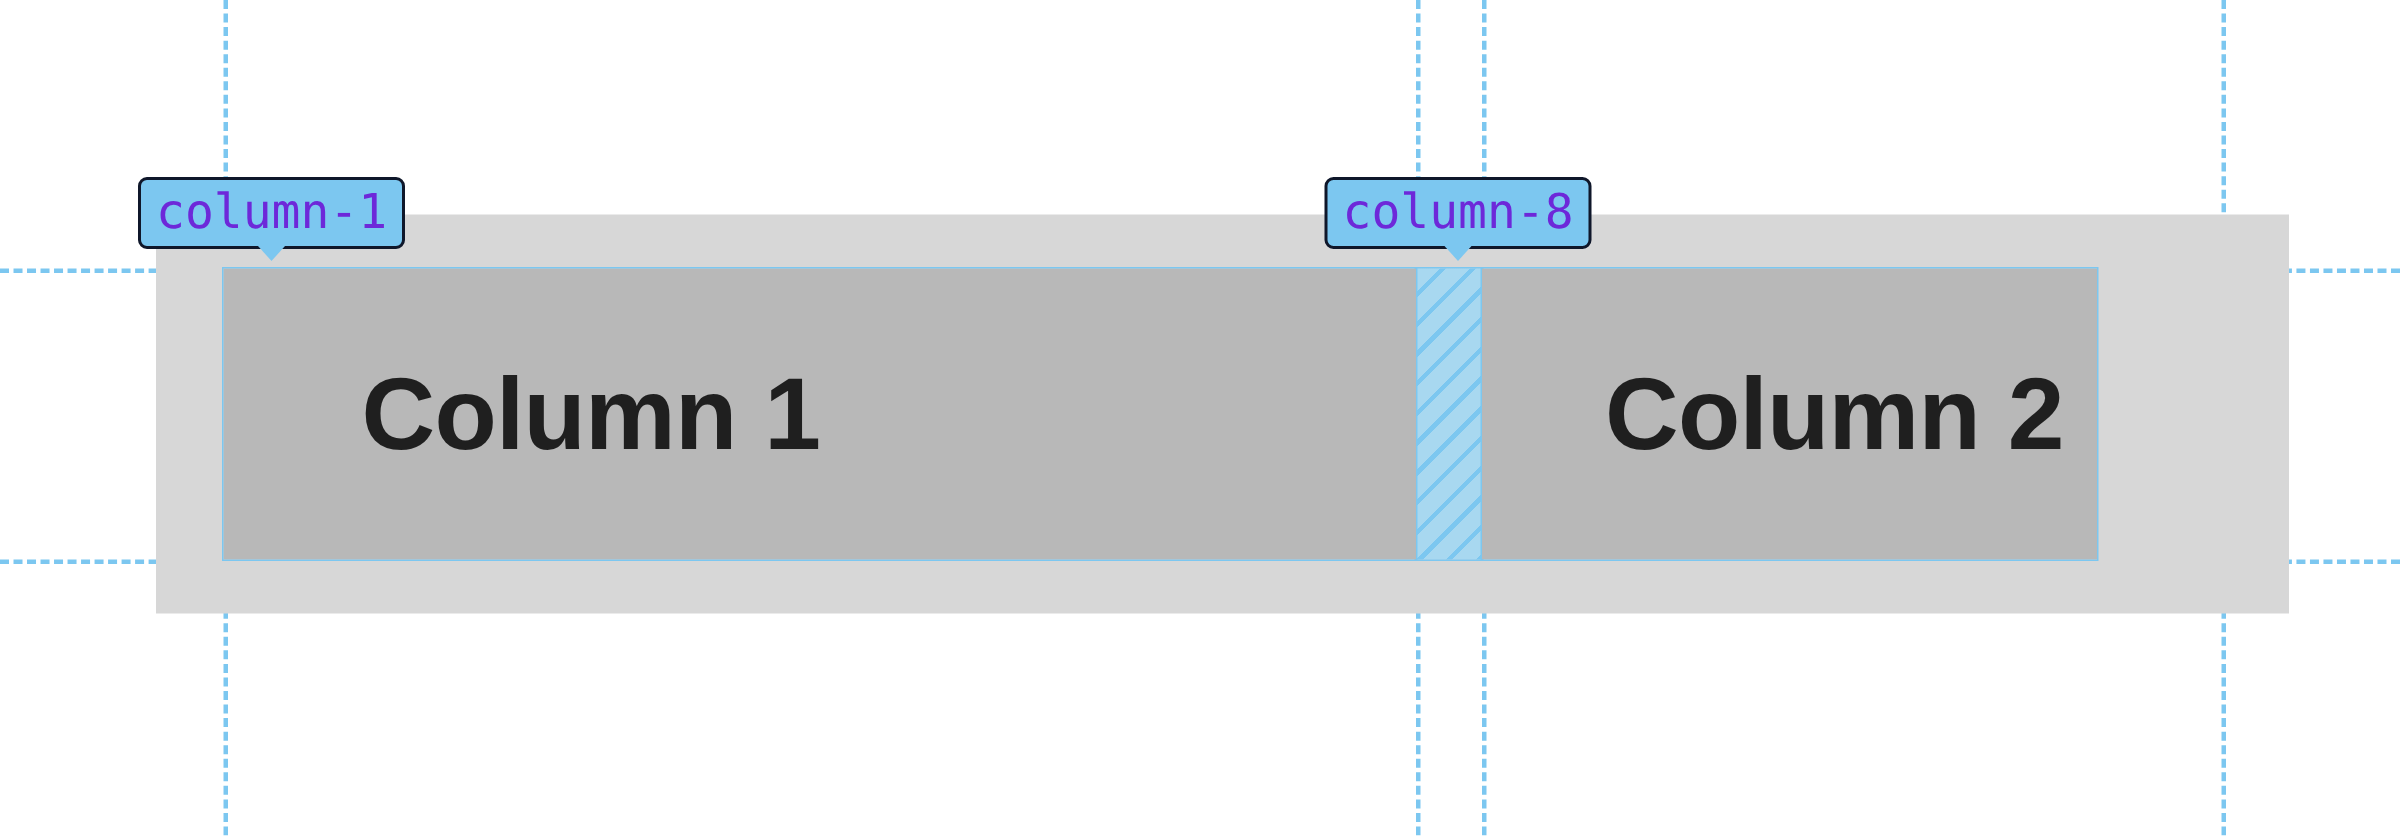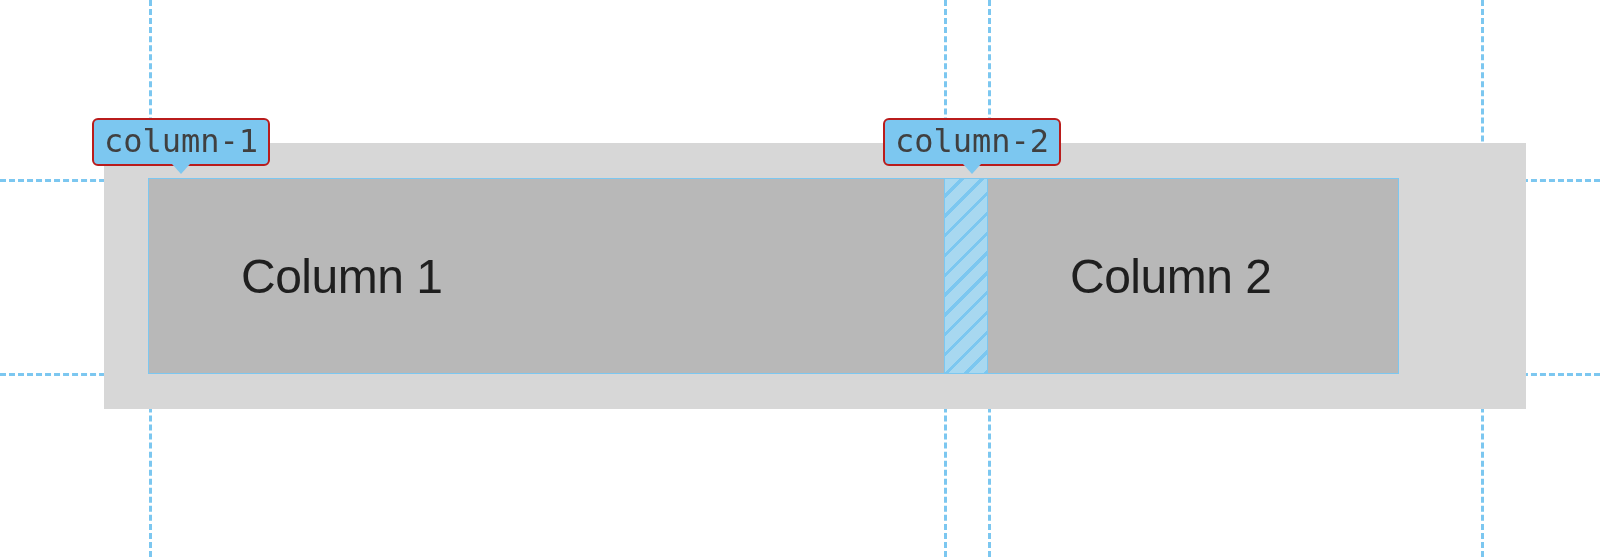--- a/index.html
+++ b/index.html
@@ -93,37 +93,37 @@
       padding-left: 92px;
     }
 
     .track-2 {
       left: 839px;
       width: 410px;
       padding-left: 82px;
     }
 
     .track-text {
-      font-size: 48px;
+      font-size: 68px;
       color: #1f1f1f;
-      font-weight: 400;
+      font-weight: 700;
       letter-spacing: -0.5px;
     }
 
     
     .badge {
       position: absolute;
       z-index: 5;
       background: #7cc7f0;
-      border: 2px solid #b91c1c;
+      border: 2px solid #0f172a;
       border-radius: 6px;
       padding: 2px 10px 4px 10px;
       font-family: "SFMono-Regular", ui-monospace, Menlo, Consolas, monospace;
       font-size: 32px;
-      color: #404040;
+      color: #6d28d9;
       line-height: 1.2;
     }
 
     .badge::after {
       content: "";
       position: absolute;
       bottom: -10px;
       left: 50%;
       transform: translateX(-50%);
       width: 0;
@@ -165,14 +165,14 @@
     <div class="track track-2">
       <span class="track-text">Column 2</span>
     </div>
   </div>
 </div>
 
 <div class="badge badge-1">
   <span>column-1</span>
 </div>
 <div class="badge badge-2">
-  <span>column-2</span>
+  <span>column-8</span>
 </div>
 
 </body></html>

